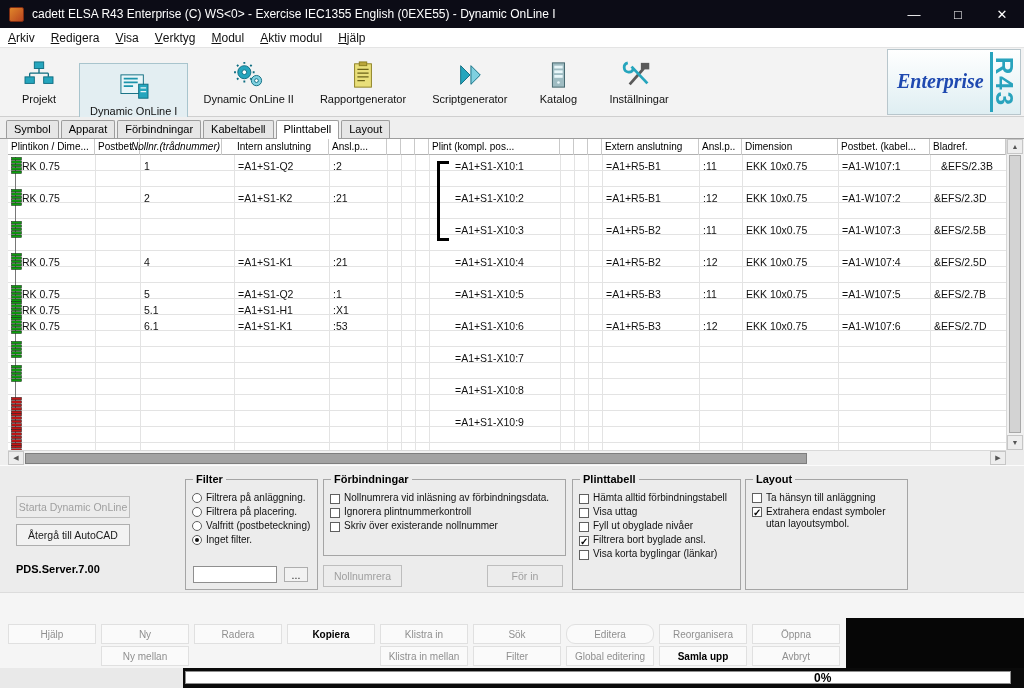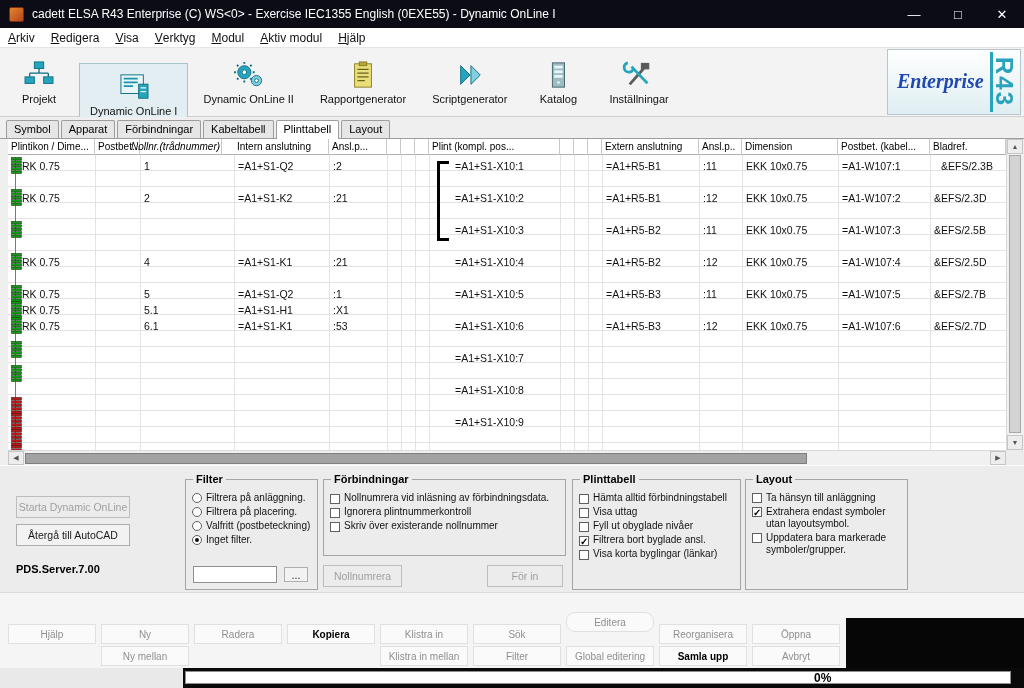--- a/index.html
+++ b/index.html
@@ -467,41 +467,37 @@
     <div class="group" style="left:745px;top:13px;width:163px;height:111px;">
       <span class="group-title">Layout</span>
     <div class="opt wrap" style="left: 6px; top: 12px;">
           <span class="check"></span>
           <span>Ta hänsyn till anläggning</span>
         </div>
         <div class="opt wrap" style="left: 6px; top: 26px;">
           <span class="check sel">✓</span>
           <span>Extrahera endast symboler utan layoutsymbol.</span>
         </div>
-        <div class="opt wrap" style="left: 6px; top: 52px;">
-          <span class="check"></span>
-          <span>Uppdatera bara markerade symboler/grupper.</span>
-        </div>
       </div>
     <div class="server-label">PDS.Server.7.00</div>
   <div class="btn disabled" style="left: 16px; top: 30px; width: 114px; height: 22px;">Starta Dynamic OnLine</div>
       <div class="btn" style="left: 16px; top: 58px; width: 114px; height: 22px;">Återgå till AutoCAD</div>
       <div class="btn disabled" style="left: 323px; top: 99px; width: 79px; height: 22px;">Nollnumrera</div>
       <div class="btn disabled" style="left: 487px; top: 99px; width: 76px; height: 22px;">För in</div>
     </div>
 
   <div class="actions">
     <div class="black-corner"></div>
   <div class="action-btn" style="left: 8px; top: 31px;">Hjälp</div>
       <div class="action-btn" style="left: 101px; top: 31px;">Ny</div>
       <div class="action-btn" style="left: 194px; top: 31px;">Radera</div>
       <div class="action-btn enabled" style="left: 287px; top: 31px;">Kopiera</div>
       <div class="action-btn" style="left: 380px; top: 31px;">Klistra in</div>
       <div class="action-btn" style="left: 473px; top: 31px; text-align: right;">Sök</div>
-      <div class="action-btn" style="left: 566px; top: 19px; border-radius: 9px;">Editera</div>
+      <div class="action-btn" style="left: 566px; top: 31px; border-radius: 9px;">Editera</div>
       <div class="action-btn" style="left: 659px; top: 31px;">Reorganisera</div>
       <div class="action-btn" style="left: 752px; top: 31px;">Öppna</div>
       <div class="action-btn" style="left: 101px; top: 53px;">Ny mellan</div>
       <div class="action-btn" style="left: 380px; top: 53px;">Klistra in mellan</div>
       <div class="action-btn" style="left: 473px; top: 53px;">Filter</div>
       <div class="action-btn" style="left: 566px; top: 53px;">Global editering</div>
       <div class="action-btn enabled" style="left: 659px; top: 53px;">Samla upp</div>
       <div class="action-btn" style="left: 752px; top: 53px;">Avbryt</div>
     </div>
 

